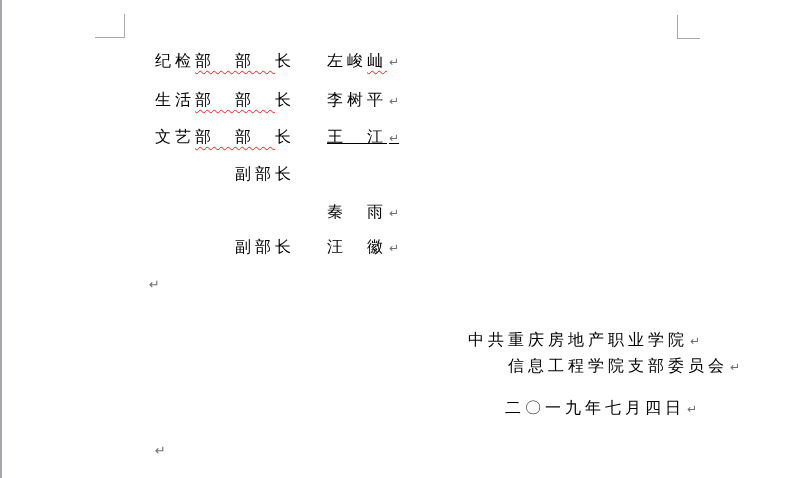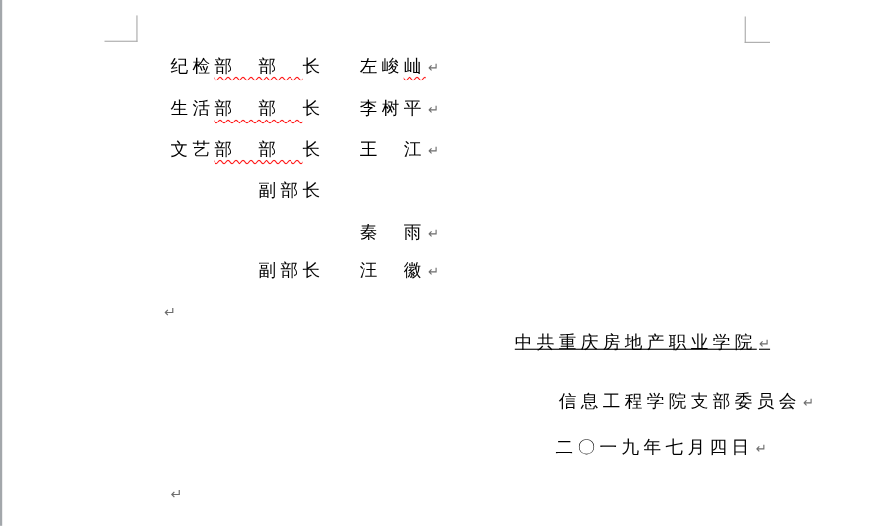--- a/index.html
+++ b/index.html
@@ -62,21 +62,21 @@
   .pilcrow{
     font-family:"DejaVu Sans",sans-serif;
     font-size:12px;
     letter-spacing:0;
     color:var(--pilcrow-gray);
     margin-left:2px;
   }
   .pilcrow-lone{position:absolute;font-family:"DejaVu Sans",sans-serif;font-size:13px;color:var(--pilcrow-gray);}
   .mark-1{left:149px;top:277px;}
   .mark-2{left:155px;top:443px;}
-  .closing-1{left:468px;top:303px;text-decoration:underline;}
+  .closing-1{left:468px;top:331px;}
   .closing-2{left:468px;top:357px;margin-left:40px;}
   .closing-3{left:505px;top:399px;}
 </style>
 </head>
 <body>
 
 <div class="page-edge"></div>
 <div class="corner corner-tl"></div>
 <div class="corner corner-tr"></div>
 
@@ -86,21 +86,21 @@
     <span class="seg name" style="left: 327px;"><span class="n-plain">左峻</span><span class="n-red wavy-red">屾</span><span class="n-green wavy-green"></span><span class="pilcrow">↵</span></span>
   </div>
 
   <div class="row" style="top: 91px; padding-left: 24px;">
     <span class="seg title" style="left: 155px;"><span class="t-pre">生活</span><span class="t-wavy wavy-red">部　部　</span><span class="t-post">长</span></span>
     <span class="seg name" style="left: 327px;"><span class="n-plain">李树平</span><span class="n-red wavy-red"></span><span class="n-green wavy-green"></span><span class="pilcrow">↵</span></span>
   </div>
 
   <div class="row" style="top: 128px;">
     <span class="seg title" style="left: 155px;"><span class="t-pre">文艺</span><span class="t-wavy wavy-red">部　部　</span><span class="t-post">长</span></span>
-    <span class="seg name" style="left: 327px;"><span class="n-plain">王　江</span><span class="n-red wavy-red"></span><span class="n-green wavy-green"></span><span class="pilcrow">↵</span></span>
+    <span class="seg name" style="left: 327px; text-decoration: underline;"><span class="n-plain">王　江</span><span class="n-red wavy-red"></span><span class="n-green wavy-green"></span><span class="pilcrow">↵</span></span>
   </div>
 
   <div class="row" style="top: 165px;">
     <span class="seg title" style="left: 235px;"><span class="t-pre">副部长</span><span class="t-wavy wavy-red"></span><span class="t-post"></span></span>
   </div>
 
   <div class="row" style="top: 203px;">
     <span class="seg name" style="left: 327px;"><span class="n-plain">秦　雨</span><span class="n-red wavy-red"></span><span class="n-green wavy-green"></span><span class="pilcrow">↵</span></span>
   </div>
 

